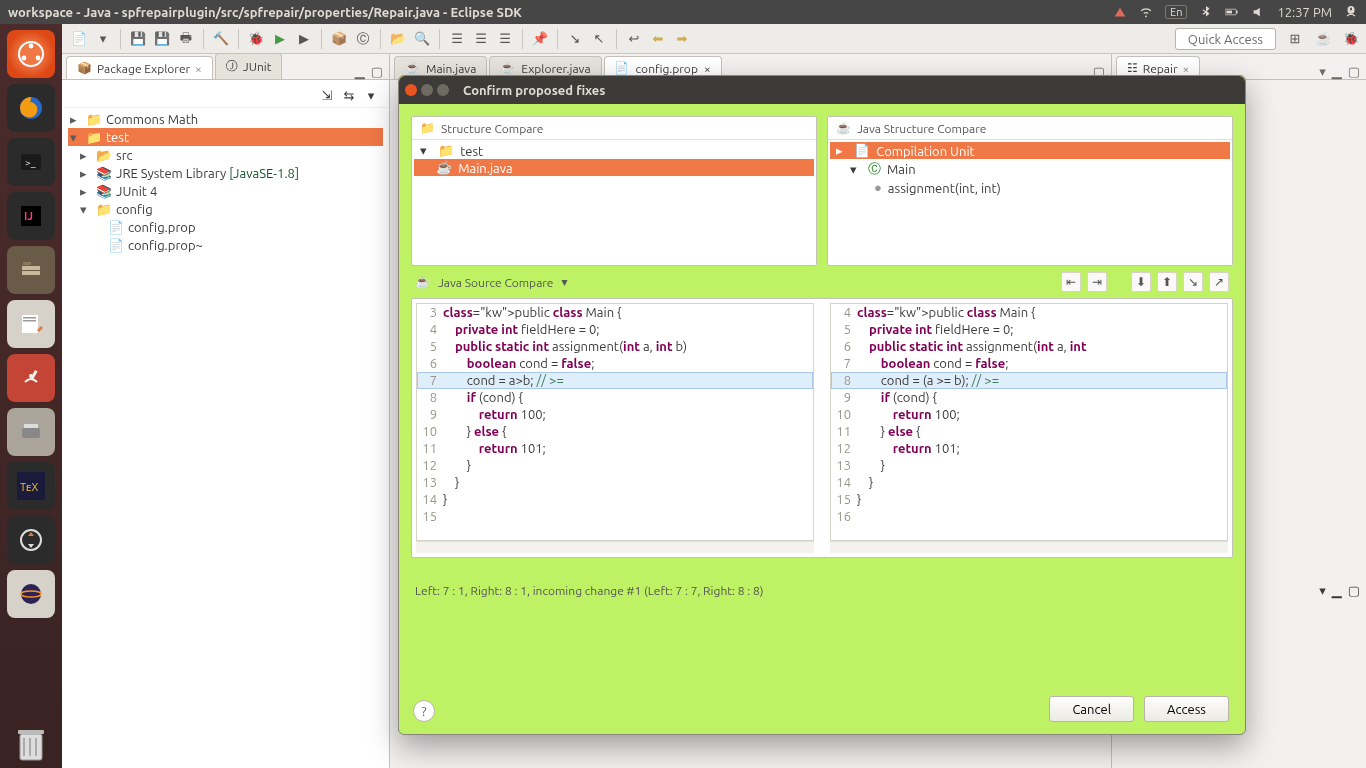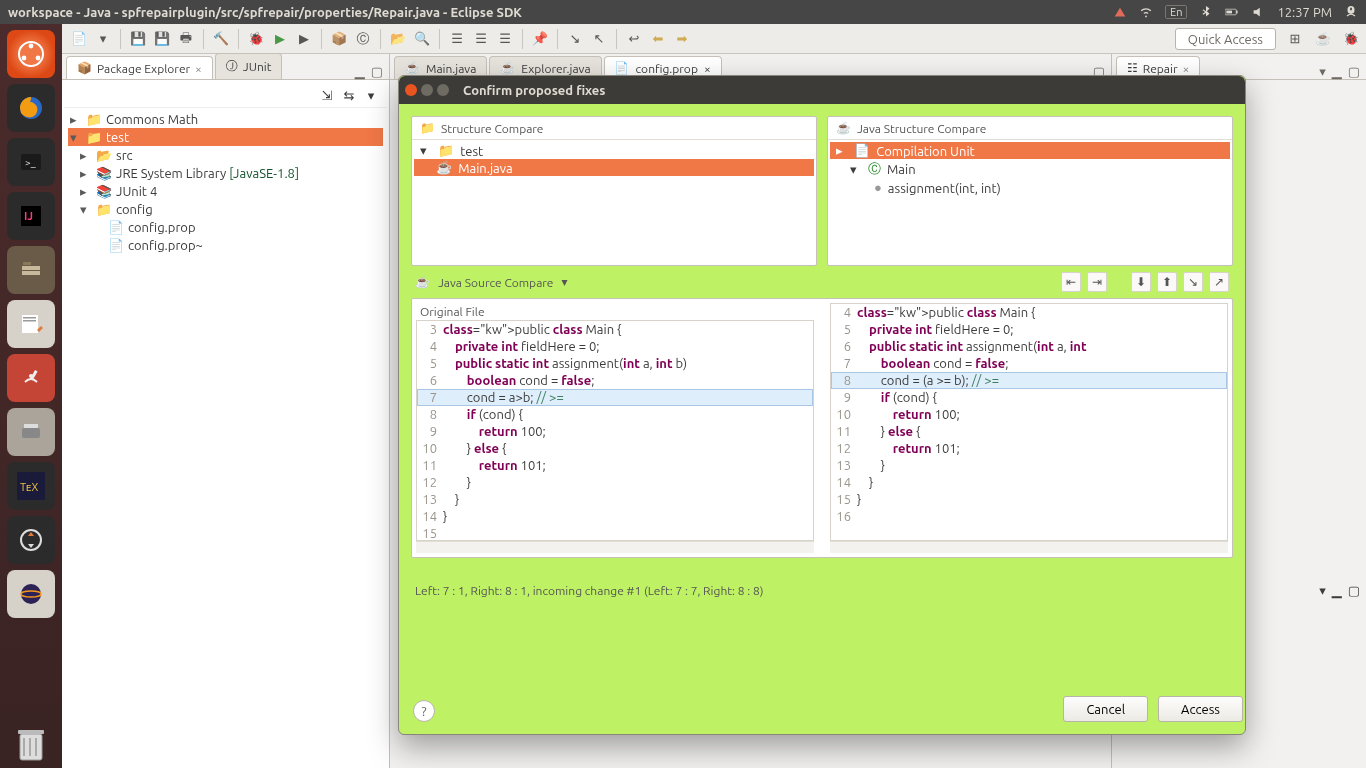--- a/index.html
+++ b/index.html
@@ -91,21 +91,21 @@
 .codebox { flex:1; border:1px solid #d7d3ca; font-family:"DejaVu Sans Mono",monospace; font-size:13px; line-height:17px; overflow:auto; background:#fff; position:relative;}
 .coderow { display:flex; }
 .ln { width:26px; text-align:right; color:#9a958a; padding-right:6px; user-select:none;}
 .cl { white-space:pre; flex:1; padding-right:4px;}
 .hl { background:#dfeefb; box-shadow:inset 0 0 0 1px #a9c6e4;}
 .kw { color:#7f0055; font-weight:bold;}
 .cm { color:#3f7f5f;}
 .scrollx { height:12px; background:#f4f2ee; border-top:1px solid #e2ded5;}
 
 .statusline { padding:26px 4px; font-size:12px; color:#555;}
-.dlgbtns { position:absolute; bottom:12px; right:2px; display:flex; gap:10px;}
+.dlgbtns { position:absolute; bottom:12px; right:16px; display:flex; gap:10px;}
 .dlgbtns button { padding:5px 22px; border:1px solid #b8b4ac; border-radius:3px; background:linear-gradient(#fdfdfc,#eceae4); font-size:13px;}
 .help { position:absolute; bottom:12px; left:14px; width:22px; height:22px; border:1px solid #b8b4ac; border-radius:11px; display:flex; align-items:center; justify-content:center; color:#6a665d; background:#fff;}
 
 svg.ic { width:14px; height:14px; } 
 </style>
 </head>
 <body>
 
 <div class="menubar">
   <span class="title">workspace - Java - spfrepairplugin/src/spfrepair/properties/Repair.java - Eclipse SDK</span>
@@ -449,21 +449,20 @@
           <span style="width:12px"></span>
           <span class="iconbtn">⬇</span>
           <span class="iconbtn">⬆</span>
           <span class="iconbtn">↘</span>
           <span class="iconbtn">↗</span>
         </div>
       </div>
 
       <div class="srcrow">
         <div class="srccol">
-          <div class="srclbl">Original File</div>
           <div class="codebox" id="code-left">
               <div class="coderow">
                 <div class="ln">3</div>
                 <div class="cl"><span <span="" class="kw">class</span>="kw"&gt;public <span class="kw">class</span> Main {</div>
               </div>
               <div class="coderow">
                 <div class="ln">4</div>
                 <div class="cl">    <span class="kw">private</span> <span class="kw">int</span> fieldHere = 0;</div>
               </div>
               <div class="coderow">

